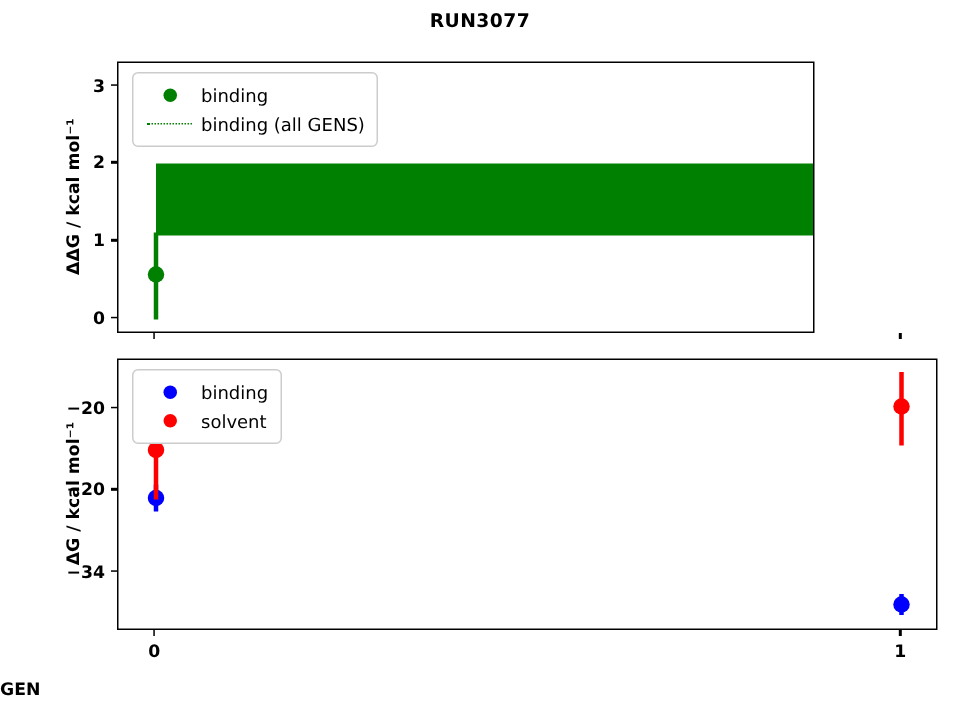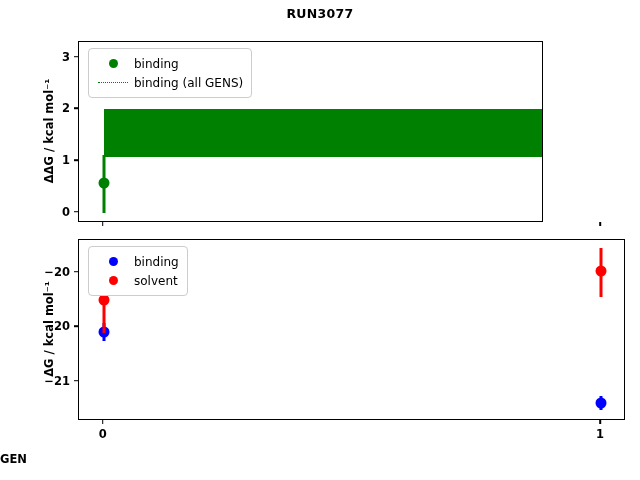--- a/index.html
+++ b/index.html
@@ -126,21 +126,21 @@
       <div class="ylabel-txt" style="left: 32px; width: 38px; top: 108.229px;">2</div>
       <div class="ytick-mark" style="left: 74px; top: 56.5143px;"></div>
       <div class="ylabel-txt" style="left: 32px; width: 38px; top: 56.5143px;">3</div>
       <div class="xtick-mark" style="left: 102.864px; top: 222px;"></div>
       <div class="xtick-mark" style="left: 600.136px; top: 222px;"></div>
       <div class="ytick-mark" style="left: 74px; top: 271.711px;"></div>
       <div class="ylabel-txt" style="left: 32px; width: 38px; top: 271.711px;">−20</div>
       <div class="ytick-mark" style="left: 74px; top: 326.229px;"></div>
       <div class="ylabel-txt" style="left: 32px; width: 38px; top: 326px;">−20</div>
       <div class="ytick-mark" style="left: 74px; top: 380.747px;"></div>
-      <div class="ylabel-txt" style="left: 32px; width: 38px; top: 380.747px;">−21</div>
+      <div class="ylabel-txt" style="left: 32px; width: 38px; top: 380.747px;">−34</div>
       <div class="xtick-mark" style="left: 102.864px; top: 420px;"></div>
       <div class="xlabel-txt" style="left: 102.864px; top: 427px;">0</div>
       <div class="xtick-mark" style="left: 600.136px; top: 420px;"></div>
       <div class="xlabel-txt" style="left: 600.136px; top: 427px;">1</div>
     </div>
 
   <div class="xaxis-title" id="xtitle" style="top:452px;">GEN</div>
 
 </div>
 

